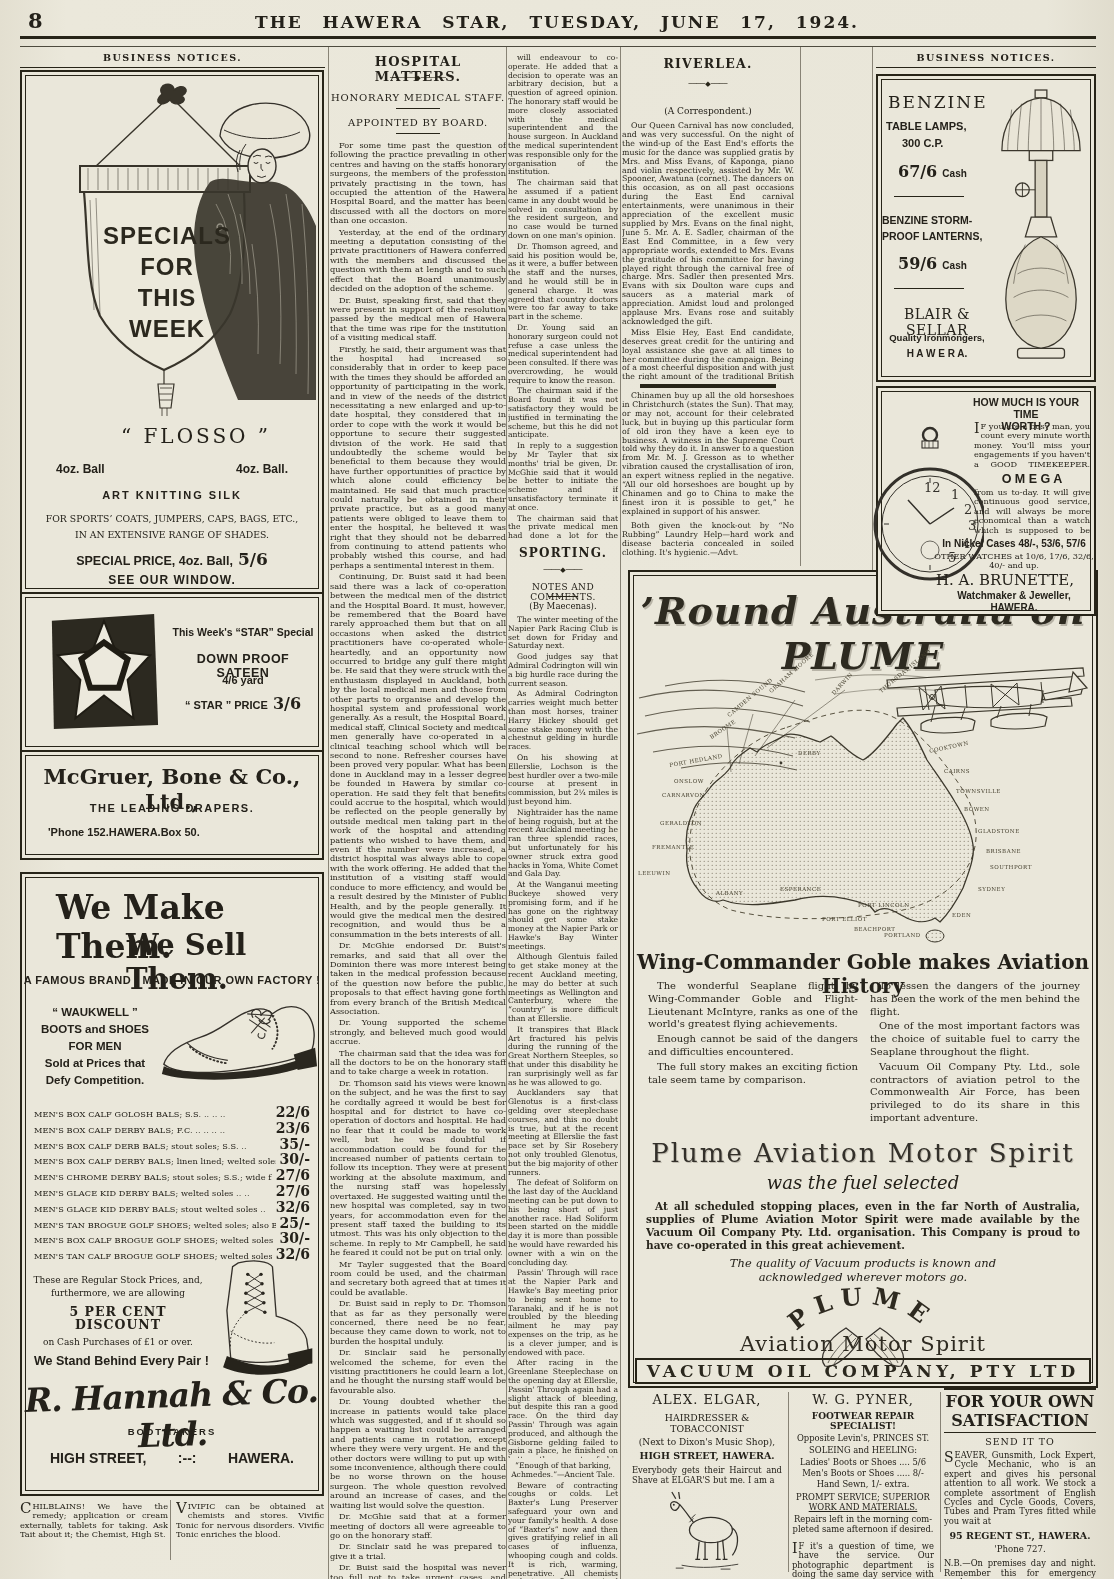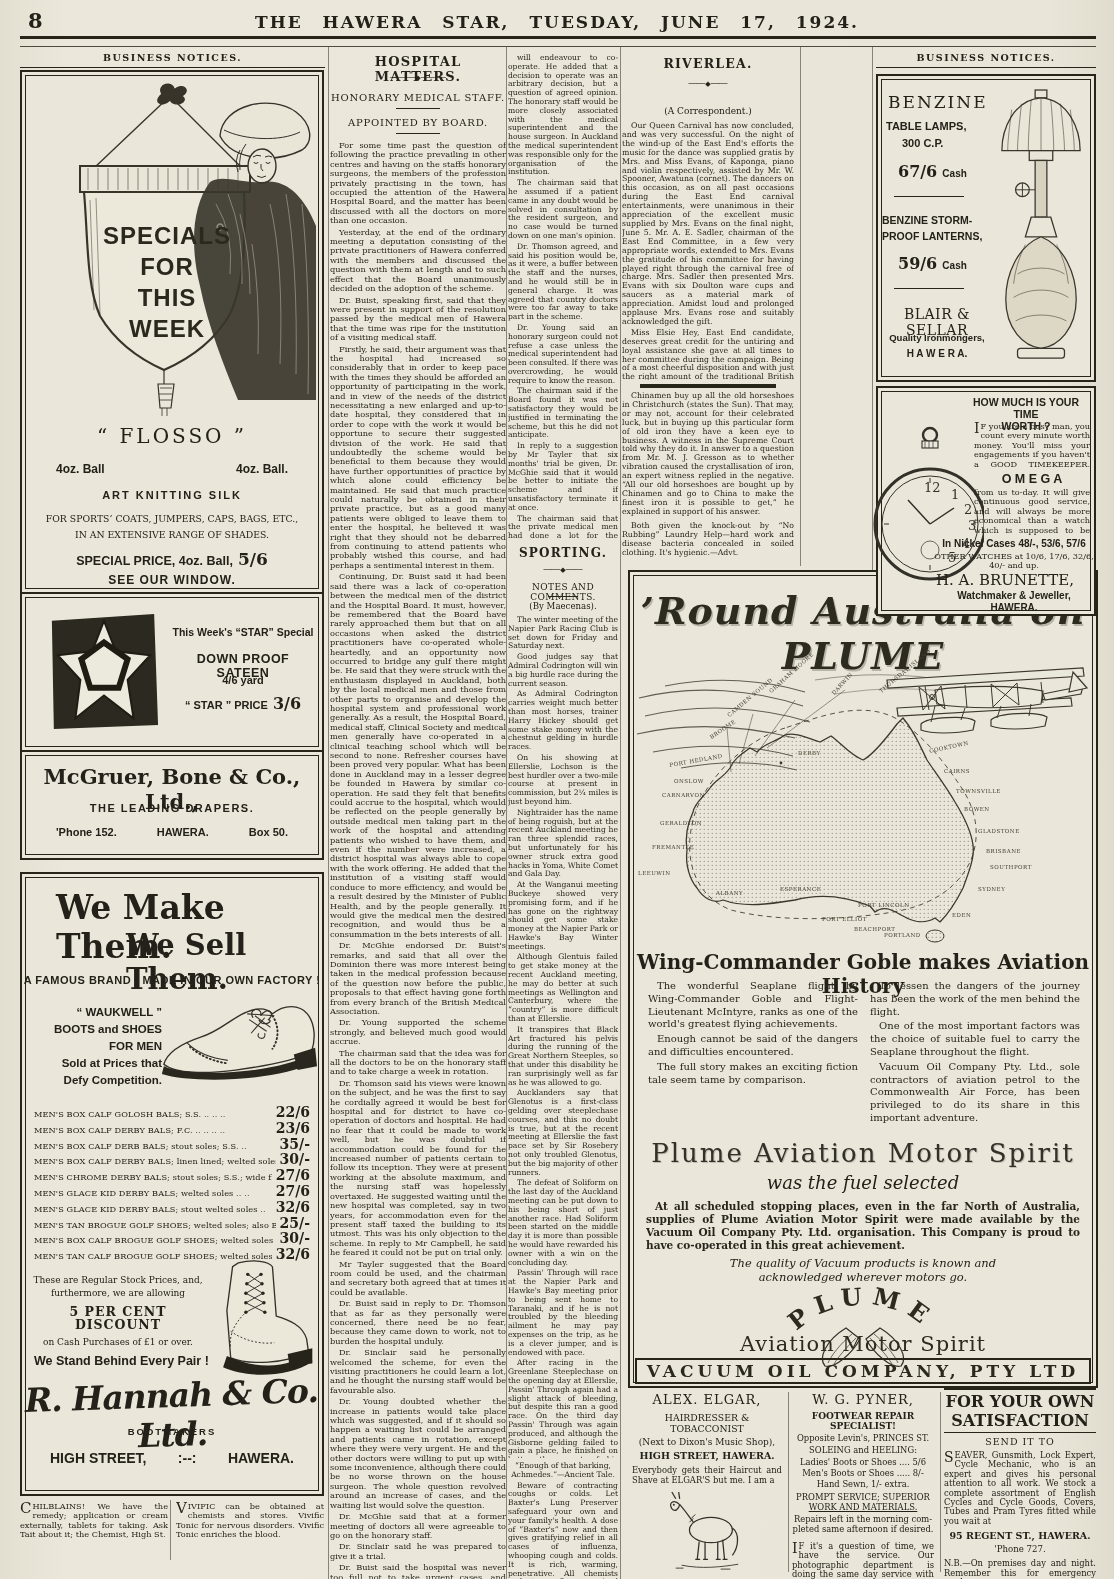--- a/index.html
+++ b/index.html
@@ -83,21 +83,21 @@
           <path d="M196,150 a3,3 0 1 0 .1,0" stroke-width="1.4"></path>
         </g>
       </svg>
     </span>
     <div class="abs sans b" style="left:50px;top:148px;width:190px;text-align:center;font-size:24px;line-height:31px;letter-spacing:1px;color:#2b281e;">
       <div>SPECIALS</div>
       <div>FOR</div>
       <div>THIS</div>
       <div>WEEK</div>
     </div>
-    <div class="abs c" style="left:0;top:352px;width:300px;font-size:20px;letter-spacing:3px;">“ FLOSSO ”</div>
+    <div class="abs c" style="left:0;top:352px;width:300px;font-size:20px;letter-spacing:3px;padding-left:24px;">“ FLOSSO ”</div>
     <div class="abs sans b" style="left:34px;top:390px;font-size:12px;">4oz. Ball</div>
     <div class="abs sans b" style="right:34px;top:390px;font-size:12px;">4oz. Ball.</div>
     <div class="abs sans b c" style="left:0;top:417px;width:300px;font-size:11px;letter-spacing:2px;">ART KNITTING SILK</div>
     <div class="abs c" style="left:0;top:441px;width:300px;font-size:9.3px;">FOR SPORTS’ COATS, JUMPERS, CAPS, BAGS, ETC.,</div>
     <div class="abs c" style="left:0;top:457px;width:300px;font-size:9.3px;">IN AN EXTENSIVE RANGE OF SHADES.</div>
     <div class="abs c" style="left:0;top:477px;width:300px;">
       <span class="sans b" style="font-size:12.5px;">SPECIAL PRICE, 4oz. Ball,</span>
       <span class="b" style="font-size:17px;">5/6</span>
     </div>
     <div class="abs sans b c" style="left:0;top:501px;width:300px;font-size:12px;letter-spacing:1px;">SEE OUR WINDOW.</div>
@@ -116,32 +116,32 @@
     <div class="abs sans b" style="left:150px;top:80px;width:142px;text-align:center;font-size:11px;">4/6 yard</div>
     <div class="abs" style="left:150px;top:100px;width:142px;text-align:center;">
       <span class="sans b" style="font-size:11px;">“ STAR ” PRICE</span>
       <span class="b" style="font-size:16px;">3/6</span>
     </div>
   </div>
 
   <div class="box" style="left:20px;top:750px;width:300px;height:106px;">
     <div class="abs b c" style="left:0;top:12px;width:300px;font-size:21px;">McGruer, Bone &amp; Co., Ltd.,</div>
     <div class="abs sans b c" style="left:0;top:50px;width:300px;font-size:11px;letter-spacing:1.5px;">THE LEADING DRAPERS.</div>
-    <div class="abs sans b" style="left:0;top:74px;width:300px;display:flex;justify-content:space-between;padding:0 34px;box-sizing:border-box;font-size:11px;">
+    <div class="abs sans b" style="left:0;top:74px;width:300px;display:flex;padding:0 26px;box-sizing:border-box;font-size:11px;">
       <span>'Phone 152.</span>
       <span>HAWERA.</span>
       <span>Box 50.</span>
     </div>
   </div>
 
   <div class="box" style="left:20px;top:872px;width:300px;height:620px;">
     <div class="abs b" style="left:34px;top:14px;font-size:33px;">We Make Them.</div>
     <div class="abs b" style="left:104px;top:54px;font-size:29px;">We Sell Them.</div>
     <div class="abs sans b c" style="left:0;top:100px;width:300px;font-size:11px;letter-spacing:.5px;">A FAMOUS BRAND !   MADE IN OUR OWN FACTORY !</div>
-    <div class="abs sans b" style="left:6px;top:130px;width:134px;text-align:right;font-size:11.5px;line-height:17px;">
+    <div class="abs sans b" style="left:6px;top:130px;width:134px;text-align:center;font-size:11.5px;line-height:17px;">
       <div>“ WAUKWELL ”</div>
       <div>BOOTS and SHOES</div>
       <div>FOR MEN</div>
       <div>Sold at Prices that</div>
       <div>Defy Competition.</div>
     </div>
     <span class="abs" style="right:4px;top:118px;">
       <svg width="160" height="98" viewBox="0 0 165 100">
         <path d="M6,74 C10,60 26,52 44,46 C64,40 76,26 92,20 C104,15 112,16 118,22 C130,12 146,12 154,22 C162,32 163,48 158,62 C140,70 110,76 80,80 C50,84 18,84 6,74 Z" fill="#ebe8da" stroke="#34302a" stroke-width="1.4"></path>
         <path d="M6,76 C30,88 120,84 158,64 L160,72 C124,92 34,94 4,84 Z" fill="#2a271f"></path>

